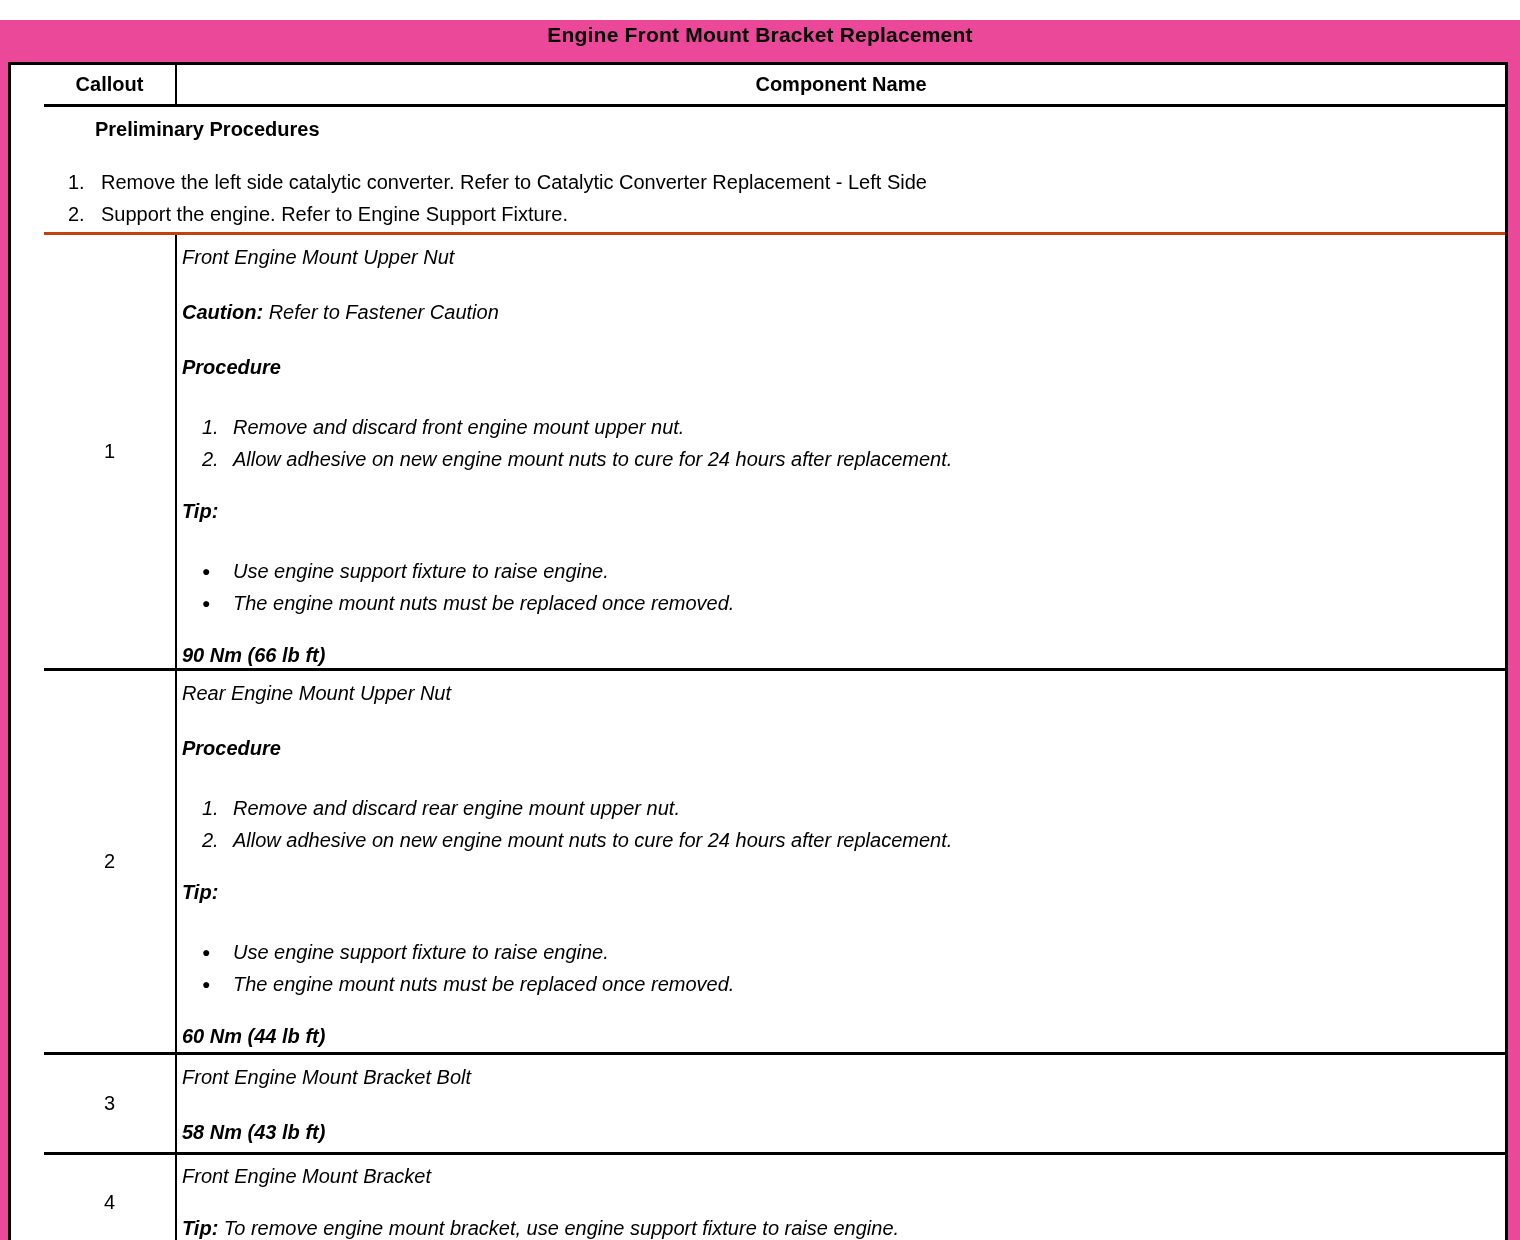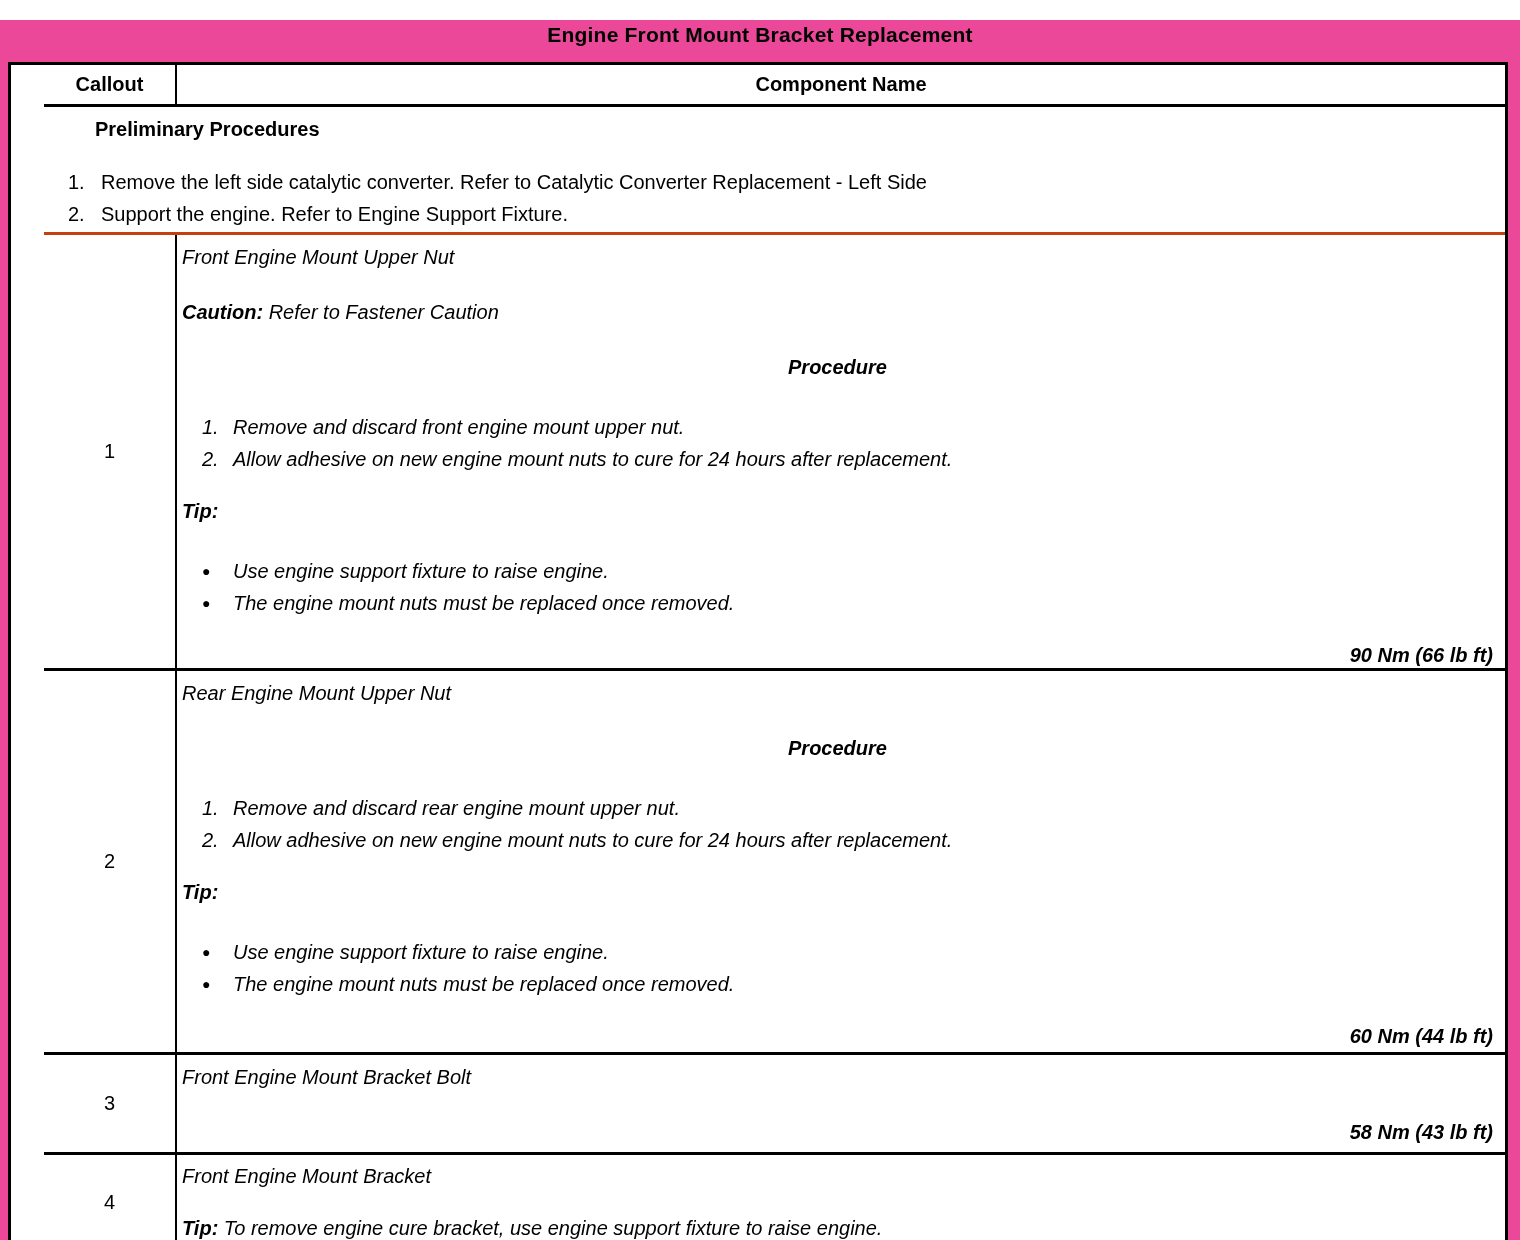--- a/index.html
+++ b/index.html
@@ -70,23 +70,23 @@
   .component-cell {
     flex: 1;
     padding: 11px 12px 0 5px;
     line-height: 22px;
     font-style: italic;
   }
 
   .component-cell p { margin: 0 0 33px 0; }
   .comp-name { }
   .bold { font-weight: bold; }
-  .proc-heading { font-weight: bold; margin-left: 52px; text-align: center; }
+  .proc-heading { font-weight: bold; margin-left: 52px; }
   .tip-heading { font-weight: bold; }
-  .torque { font-weight: bold; margin-bottom: 0 !important; text-align: right; }
+  .torque { font-weight: bold; margin-bottom: 0 !important; }
 
   .olist { margin-bottom: 25px; }
   .olist-item { display: flex; line-height: 32px; padding-left: 20px; }
   .olist-item .step-num { width: 31px; flex: 0 0 31px; }
 
   .ulist { margin-bottom: 25px; }
   .ulist-item { display: flex; line-height: 32px; padding-left: 20px; }
   .bullet {
     width: 31px; flex: 0 0 31px;
     font-size: 14px;
@@ -203,19 +203,19 @@
     </div>
 
     <div class="trow row-4">
       <div class="callout-cell">
         <span>4</span>
       </div>
       <div class="component-cell row4-cell">
         <p class="comp-name">Front Engine Mount Bracket</p>
         <p>
           <span class="bold">Tip:</span>
-          <span>To remove engine cure bracket, use engine support fixture to raise engine.</span>
+          <span>To remove engine mount bracket, use engine support fixture to raise engine.</span>
         </p>
       </div>
     </div>
 
   </div>
 </div>
 
 </body></html>

